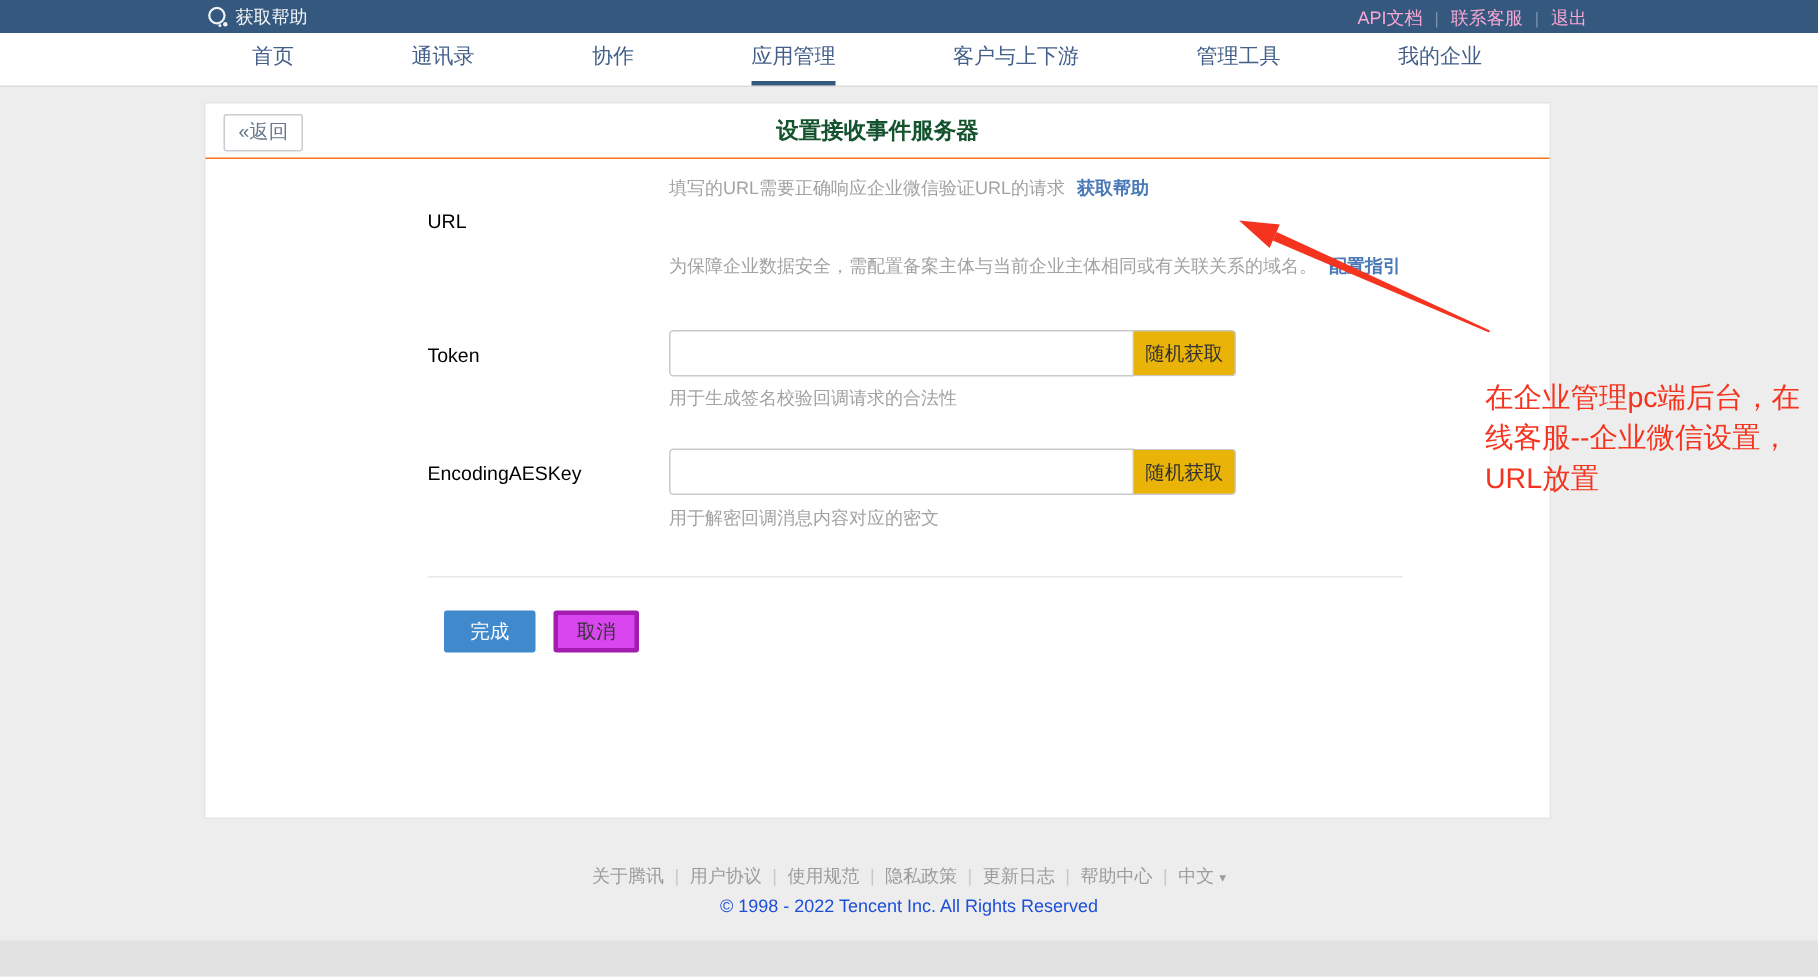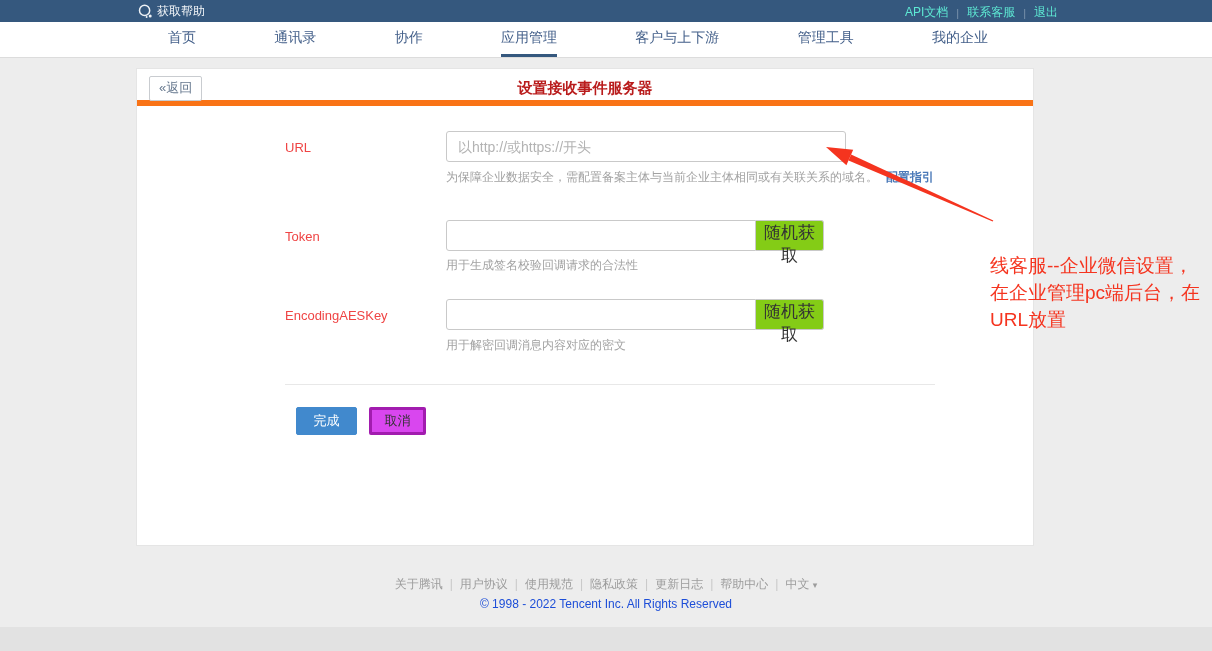--- a/index.html
+++ b/index.html
@@ -8,48 +8,48 @@
     position:relative; background:#ededed; overflow:hidden;
     font-family:"Liberation Sans","DejaVu Sans",sans-serif;
   }
   a { text-decoration:none; cursor:pointer; }
 
   
   .topbar { position:absolute; top:0; left:0; width:1212px; height:22px; background:#35587e; }
   .logo { position:absolute; left:138px; top:3px; height:16px; display:flex; align-items:center; gap:4px;
           color:#f2f5f8; font-size:12px; cursor:pointer; }
   .topbar-links { position:absolute; left:905px; top:4px; font-size:12px; color:#c9d4e0; display:flex; align-items:center; }
-  .topbar-links .tlink { color:#5eead4; }
+  .topbar-links .tlink { color:#f9a8d4; }
   .tsep { color:#7b93ad; margin:0 8px; font-size:11px; }
 
   
   .navbar { position:absolute; top:22px; left:0; width:1212px; height:36px; background:#fff; border-bottom:1px solid #dcdcdc; }
   .nav-items { position:absolute; left:168px; top:0; width:820px; height:51px; display:flex; justify-content:space-between; }
   .nav-item { font-size:14px; color:#44608a; line-height:31px; height:35px; cursor:pointer; border-bottom:3px solid transparent; }
   .nav-item.active { border-bottom-color:#35587e; }
 
   
   .card { position:absolute; left:136px; top:68px; width:898px; height:478px; background:#fff; border:1px solid #e5e5e5; }
-  .card-header { position:relative; height:37px; border-bottom:6px solid #f97316; }
+  .card-header { position:relative; height:37px; border-bottom:1px solid #f97316; }
   .back-btn { position:absolute; left:12px; top:7px; background:#fff; border:1px solid #c9ccd0; border-radius:2px;
               color:#66788e; font-size:13px; padding:2px 9px 3px; cursor:pointer; }
-  .card-title { text-align:center; line-height:37px; font-size:15px; font-weight:bold; color:#b91c1c; }
+  .card-title { text-align:center; line-height:37px; font-size:15px; font-weight:bold; color:#14532d; }
 
-  .field-label { position:absolute; left:148px; font-size:13px; color:#ef4444;text-align:center; }
+  .field-label { position:absolute; left:148px; font-size:13px; color:#000000;text-align:center; }
   .hint { position:absolute; font-size:12px; color:#a2a2a2; }
   .hint-link { color:#4a79b8; font-weight:bold; margin-left:8px; }
 
   .text-input { border:1px solid #c9c9c9; border-radius:3px; font-size:14px; color:#333; padding:0 11px;
                 height:31px; outline:none; font-family:inherit; }
   .text-input::placeholder { color:#b3b3b3; opacity:1; }
   #url-input { position:absolute; left:309px; top:62px; width:400px; }
   .input-group { position:absolute; left:309px; display:flex; }
   .input-group .text-input { width:310px; border-radius:3px 0 0 3px; }
-  .rand-btn { width:68px; height:31px; border:1px solid #c9c9c9; border-left:none; background:#84cc16;
-              font-size:17px; color:#333; cursor:pointer; border-radius:0 3px 3px 0; font-family:inherit; }
+  .rand-btn { width:68px; height:31px; border:1px solid #c9c9c9; border-left:none; background:#eab308;
+              font-size:13px; color:#333; cursor:pointer; border-radius:0 3px 3px 0; font-family:inherit; }
 
   .divider { position:absolute; left:148px; top:315px; width:650px; border-top:1px solid #e8e8e8; }
   .btn { position:absolute; top:338px; height:28px; font-size:13px; border-radius:2px; cursor:pointer; font-family:Liberation Serif, serif; }
   .btn-primary { left:159px; width:61px; background:#4189cd; border:1px solid #4189cd; color:#fff; }
   .btn-cancel  { left:232px; width:57px; background:#d946ef; border:3px solid #a21caf; color:#333; }
 
   
   .annotation-text { position:absolute; left:990px; top:252px; width:222px; color:#f5341f;
                      font-size:19px; line-height:27px; }
   .arrow-svg { position:absolute; left:812px; top:136px; width:195px; height:95px; }
@@ -97,22 +97,24 @@
     <div class="nav-item">我的企业</div>
   </div>
 </div>
 
 <div class="card">
   <div class="card-header">
     <button class="back-btn">«返回</button>
     <div class="card-title">设置接收事件服务器</div>
   </div>
 
+  <div class="hint" style="left:309px; top:48px;">
+    <span>填写的URL需要正确响应企业微信验证URL的请求</span><a class="hint-link">获取帮助</a>
+  </div>
   <div class="field-label" style="top:71px;">URL</div>
-  <input id="url-input" class="text-input" type="text" placeholder="以http://或https://开头" style="">
   <div class="hint" style="left:309px; top:100px;">
     <span>为保障企业数据安全，需配置备案主体与当前企业主体相同或有关联关系的域名。</span><a class="hint-link">配置指引</a>
   </div>
 
   <div class="field-label" style="top:160px;">Token</div>
   <div class="input-group" style="top:151px;">
     <input class="text-input" type="text" style="">
     <button class="rand-btn">随机获取</button>
   </div>
   <div class="hint" style="left:309px; top:188px;">用于生成签名校验回调请求的合法性</div>
@@ -128,22 +130,22 @@
 
   <button class="btn btn-primary">完成</button>
   <button class="btn btn-cancel">取消</button>
 </div>
 
 <svg class="arrow-svg" viewBox="0 0 195 95">
   <polygon points="14,11 41.2,13.7 34.4,29.3" fill="#f5341f"></polygon>
   <polygon points="39.1,18.6 181.3,84.4 180.7,85.6 36.5,24.4" fill="#f5341f"></polygon>
 </svg>
 <div class="annotation-text">
+  <div>在企业管理pc端后台，在</div>
   <div>线客服--企业微信设置，</div>
-  <div>在企业管理pc端后台，在</div>
   <div>URL放置</div>
 </div>
 
 <div class="footer-links">
   <a class="flink">关于腾讯</a><span class="fsep">|</span><a class="flink">用户协议</a><span class="fsep">|</span><a class="flink">使用规范</a><span class="fsep">|</span><a class="flink">隐私政策</a><span class="fsep">|</span><a class="flink">更新日志</a><span class="fsep">|</span><a class="flink">帮助中心</a><span class="fsep">|</span><span class="flink lang"><span>中文</span> <span class="caret">▾</span></span>
 </div>
 <div class="copyright">© 1998 - 2022 Tencent Inc. All Rights Reserved</div>
 
 <div class="bottom-strip"></div>
 

